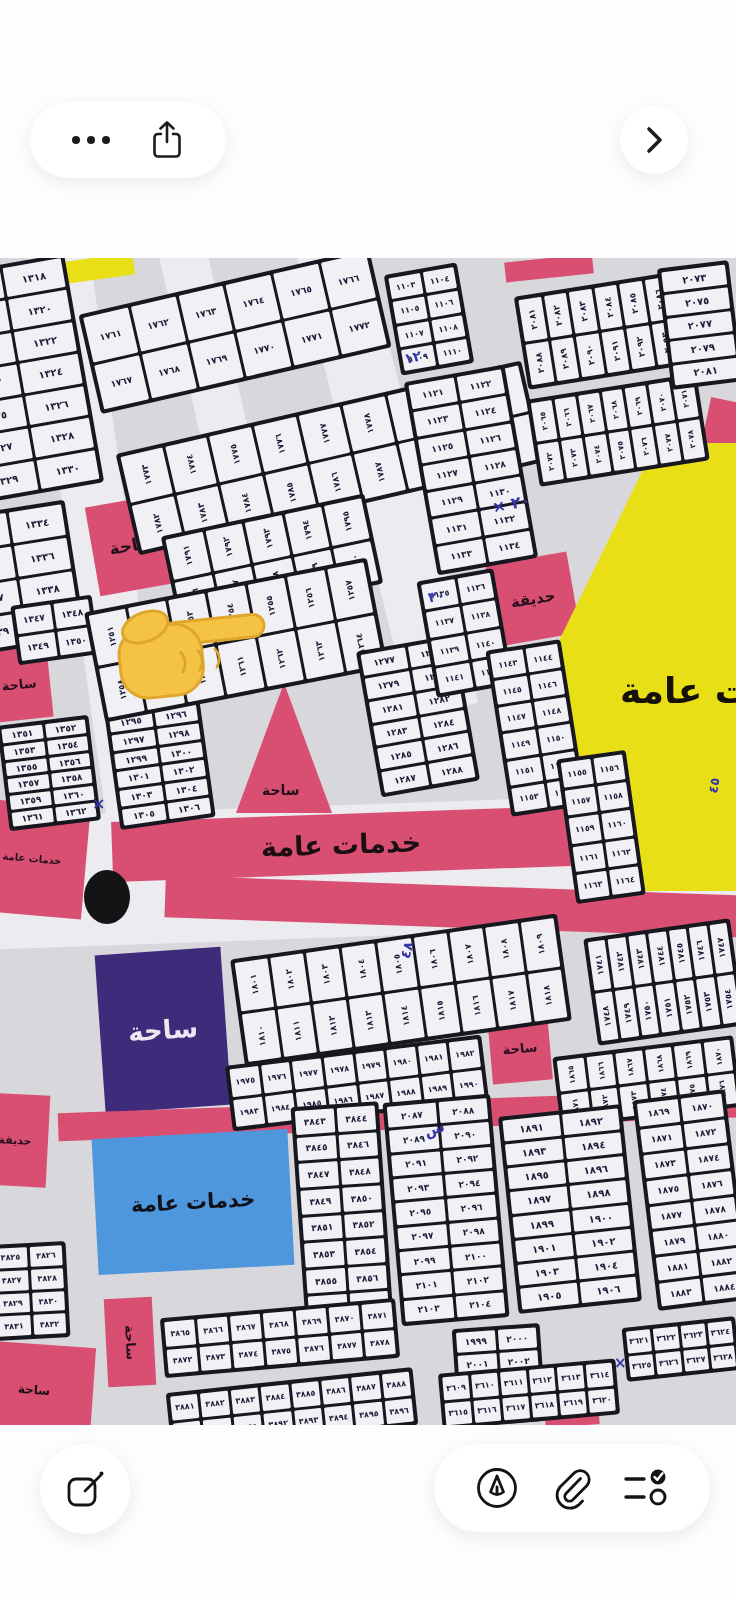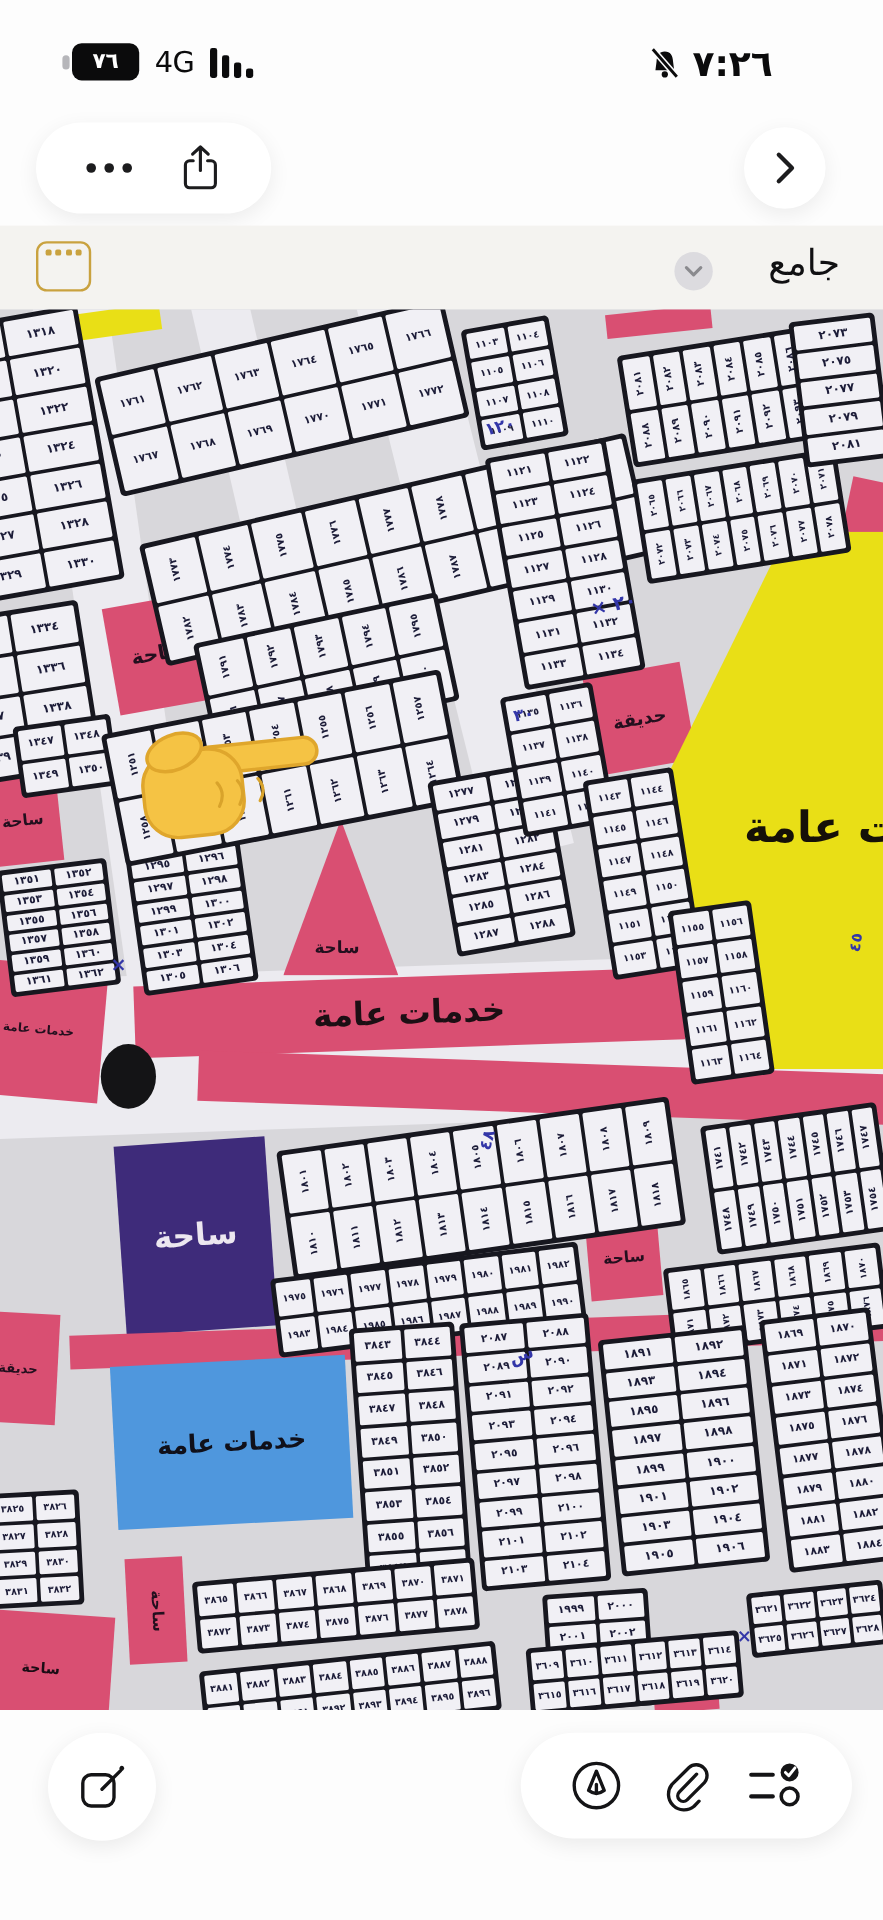--- a/index.html
+++ b/index.html
@@ -59,46 +59,20 @@
        box-shadow:0 5px 18px rgba(0,0,0,.08);display:flex;align-items:center;justify-content:center;}
   .toolpill{position:absolute;right:26px;top:4px;width:276px;height:88px;border-radius:44px;background:#fff;
        box-shadow:0 5px 18px rgba(0,0,0,.08);display:flex;align-items:center;justify-content:space-around;padding:0 26px;box-sizing:border-box;}
   svg{display:block;}
 </style>
 </head>
 <body>
 
 <div class="screen">
 
-  <div class="statusbar">
-    <div class="sb-left">
-      <div class="battery">
-        <span class="tip"></span>
-        <span class="body">٧٦</span>
-      </div>
-      <span class="net">4G</span>
-      <span class="sigbars">
-        <i style="height:25px"></i>
-          <i style="height:19px"></i>
-          <i style="height:13px"></i>
-          <i style="height:8px"></i>
-      </span>
-    </div>
-    <div class="sb-right">
-      <span>
-        <svg width="30" height="32" viewBox="0 0 30 32">
-          <path d="M15 5 C10.4 5 8.3 8.4 8.1 13.5 L7.2 20.5 H22.8 L21.9 13.5 C21.7 8.4 19.6 5 15 5 Z" fill="#0b0b0c"></path>
-          <circle cx="15" cy="24" r="2.6" fill="#0b0b0c"></circle>
-          <line x1="5" y1="3" x2="25" y2="26" stroke="#fdfdfd" stroke-width="5"></line>
-          <line x1="5" y1="3" x2="25" y2="26" stroke="#0b0b0c" stroke-width="2.4"></line>
-        </svg>
-      </span>
-      <span class="time">٧:٢٦</span>
-    </div>
-  </div>
 
   <div class="navrow">
     <div class="pill">
       <span class="dots3">
           <i></i>
           <i></i>
           <i></i>
         </span>
       <span>
         <svg width="34" height="40" viewBox="0 0 34 40" fill="none" stroke="#1c1c1e" stroke-width="2.6" stroke-linecap="round" stroke-linejoin="round">
@@ -108,36 +82,20 @@
         </svg>
       </span>
     </div>
     <div class="circlebtn">
       <svg width="24" height="30" viewBox="0 0 24 30" fill="none" stroke="#1c1c1e" stroke-width="3.6" stroke-linecap="round" stroke-linejoin="round">
         <path d="M7 4 L18 15 L7 26"></path>
       </svg>
     </div>
   </div>
 
-  <div class="titlerow">
-    <div class="goldicon">
-      <span class="gd">
-          <i></i>
-          <i></i>
-          <i></i>
-          <i></i>
-        </span><span class="gl"></span>
-    </div>
-    <div class="chevcircle">
-      <svg width="16" height="12" viewBox="0 0 16 12" fill="none" stroke="#8a8a8e" stroke-width="2.6" stroke-linecap="round" stroke-linejoin="round">
-        <path d="M2 3 L8 9 L14 3"></path>
-      </svg>
-    </div>
-    <span class="titletxt">جامع</span>
-  </div>
 
   <div id="map">
       <div class="road" style="left: 70px; top: -30px; width: 62px; height: 660px; transform: rotate(-8deg);"></div>
       <div class="road" style="left: 352px; top: -30px; width: 68px; height: 490px; transform: rotate(-14deg);"></div>
       <div class="road" style="left: -30px; top: 546px; width: 810px; height: 132px; transform: rotate(-2deg);"></div>
       <div class="road" style="left: 190px; top: -20px; width: 48px; height: 300px; transform: rotate(-13deg);"></div>
       <div class="zone" style="left: 52px; top: 0px; width: 82px; height: 22px; transform: rotate(-8deg); background: rgb(233, 223, 22);"></div>
       <div class="zone" style="left: 505px; top: 0px; width: 88px; height: 20px; transform: rotate(-6deg); background: rgb(217, 79, 114);"></div>
       <div class="zone" style="left: 706px; top: 142px; width: 34px; height: 46px; transform: rotate(12deg); background: rgb(217, 79, 114);"></div>
       <div class="zone" style="left: 92px; top: 242px; width: 80px; height: 90px; transform: rotate(-10deg); background: rgb(217, 79, 114);">

